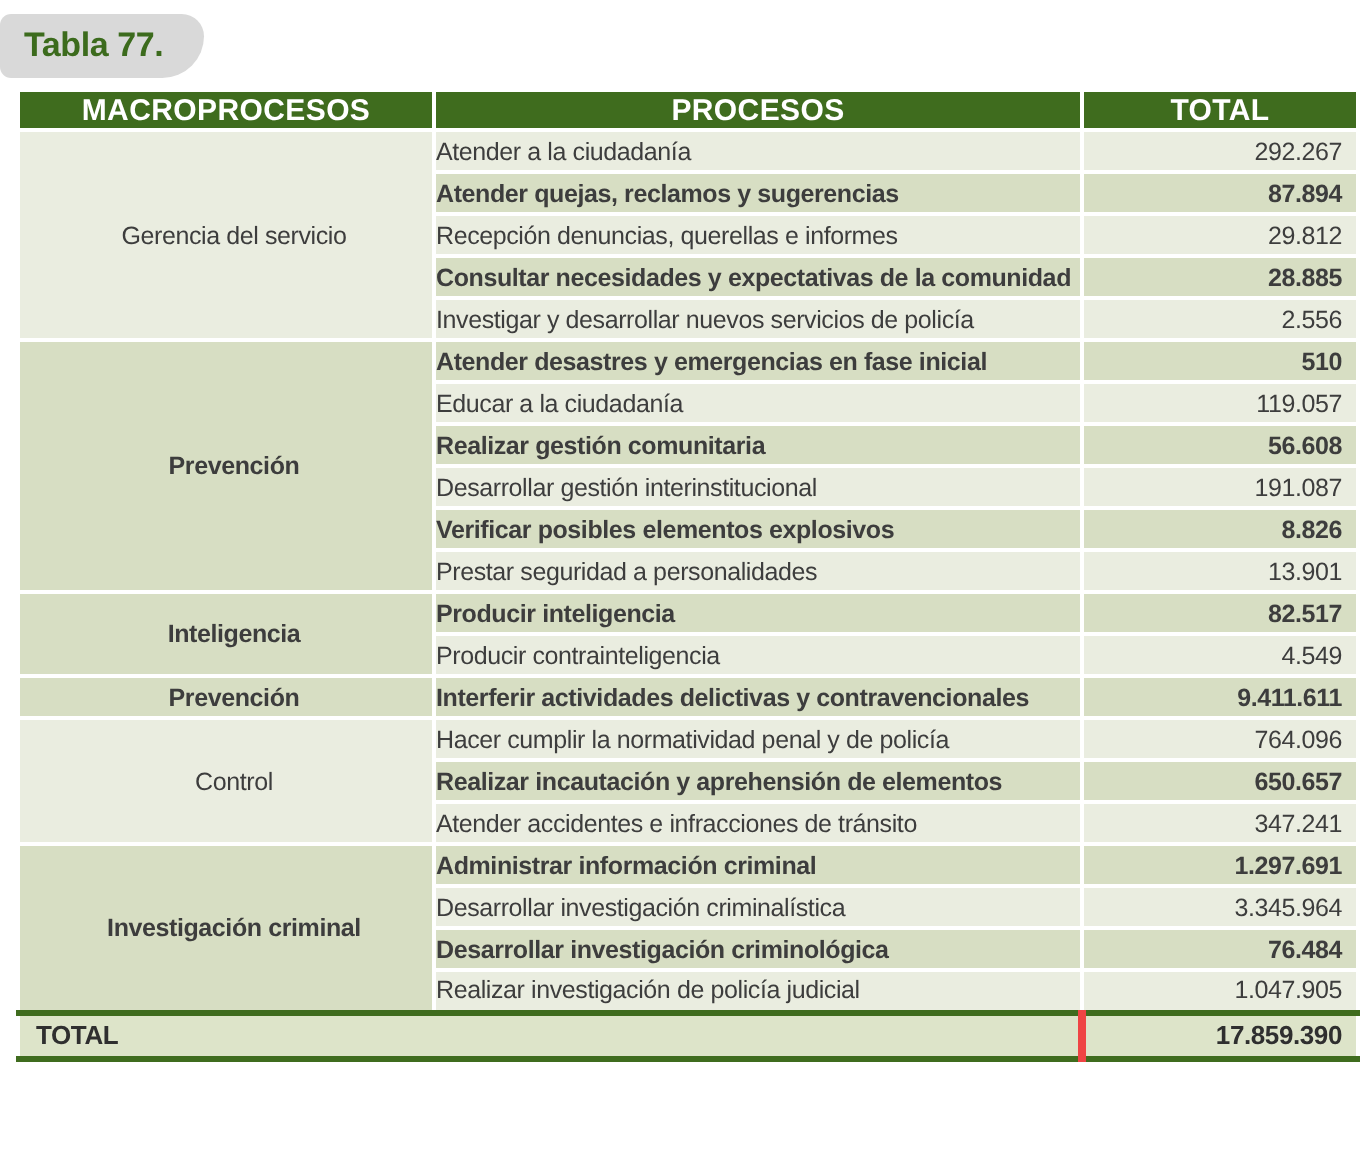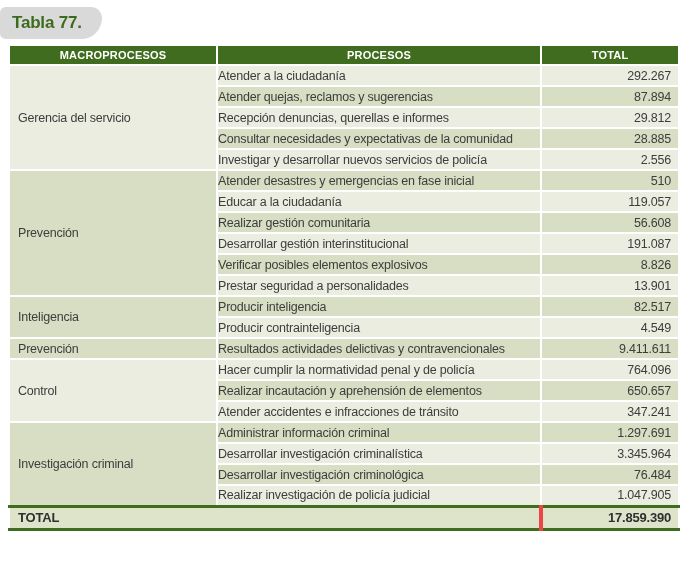--- a/index.html
+++ b/index.html
@@ -58,43 +58,43 @@
     table-layout: fixed;
     width: 670px;
   }
   col.c-macro { width: 208px; }
   col.c-proc  { width: 324px; }
   col.c-total { width: 138px; }
 
   th {
     background: var(--header-green);
     color: #ffffff;
-    font-size: 11px;
+    font-size: 15px;
     font-weight: bold;
     letter-spacing: 0.2px;
     height: 20px;
     border: 2px solid #ffffff;
     text-align: center;
     vertical-align: middle;
   }
   td {
     border: 2px solid #ffffff;
     font-size: 12.5px;
     letter-spacing: -0.2px;
     color: var(--text);
     height: 21px;
     vertical-align: middle;
     overflow: hidden;
     white-space: nowrap;
   }
-  td.macro   { padding-left: 8px; }
+  td.macro   { padding-left: 8px; text-align: center; }
   td.proceso { padding-left: 0; }
   td.total-val { text-align: right; padding-right: 7px; }
   .light { background: var(--row-light); }
-  .dark  { background: var(--row-dark); }
+  .dark  { background: var(--row-dark); font-weight: bold; }
 
   tfoot td {
     background: var(--total-row-bg);
     font-weight: bold;
     color: #2f2f2f;
     font-size: 13px;
     height: 23px;
     border-top: 3px solid var(--header-green);
     border-bottom: 3px solid var(--header-green);
   }
@@ -174,21 +174,21 @@
           <td rowspan="2" class="macro dark">Inteligencia</td>
           <td class="proceso dark">Producir inteligencia</td>
           <td class="total-val dark">82.517</td>
         </tr>
         <tr>
           <td class="proceso light">Producir contrainteligencia</td>
           <td class="total-val light">4.549</td>
         </tr>
         <tr>
           <td rowspan="1" class="macro dark">Prevención</td>
-          <td class="proceso dark">Resultados actividades delictivas y contravencionales</td>
+          <td class="proceso dark">Interferir actividades delictivas y contravencionales</td>
           <td class="total-val dark">9.411.611</td>
         </tr>
         <tr>
           <td rowspan="3" class="macro light">Control</td>
           <td class="proceso light">Hacer cumplir la normatividad penal y de policía</td>
           <td class="total-val light">764.096</td>
         </tr>
         <tr>
           <td class="proceso dark">Realizar incautación y aprehensión de elementos</td>
           <td class="total-val dark">650.657</td>

